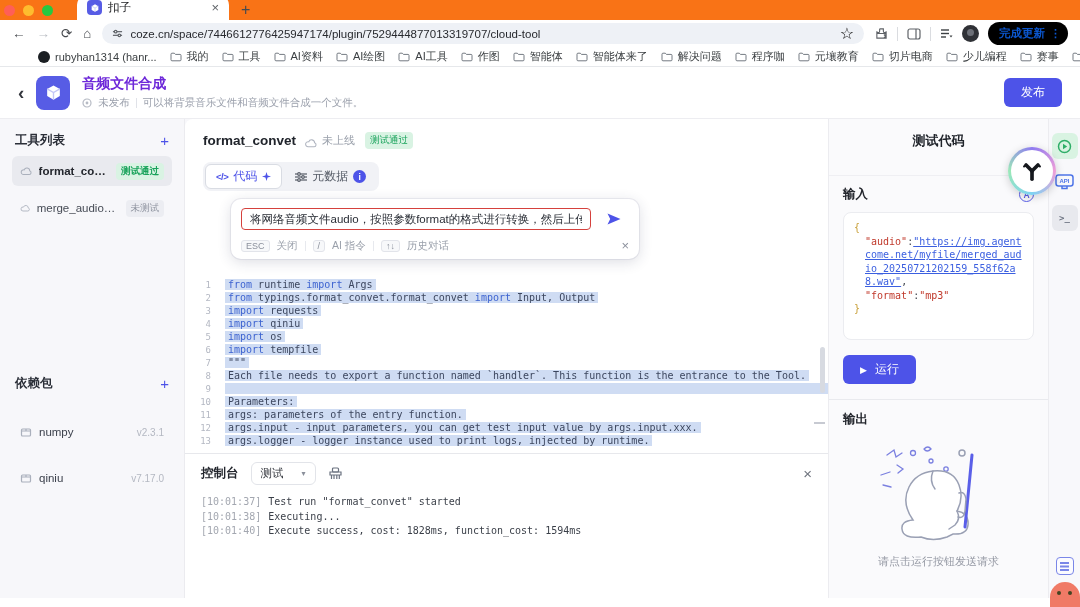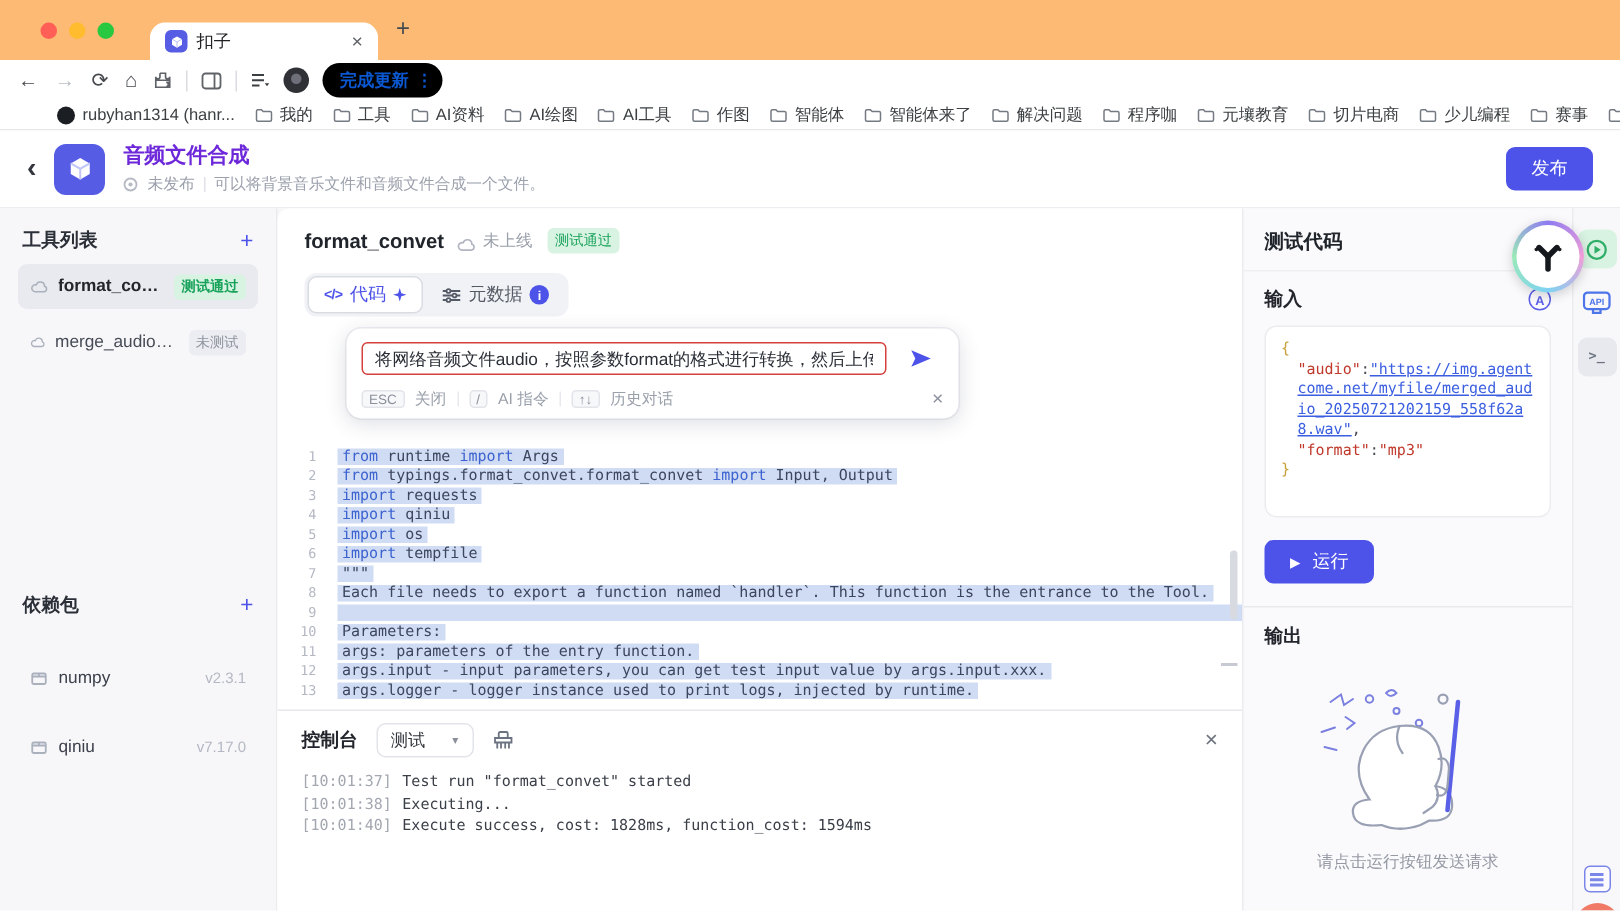--- a/index.html
+++ b/index.html
@@ -1,21 +1,21 @@
 <!DOCTYPE html>
 <html><head>
 <meta charset="utf-8">
 <style>
   * { box-sizing: border-box; }
   html,body { margin:0; padding:0; }
   body { font-family:"Liberation Sans",sans-serif; }
   .screen { position:relative; width:1080px; height:607px; overflow:hidden; background:#fff; }
 
   
-  .tabstrip { height:40px; background:#fdba74; display:flex; align-items:flex-end; padding-left:27px; }
+  .tabstrip { height:20px; background:#f97316; display:flex; align-items:flex-end; padding-left:4px; }
   .traffic { display:flex; gap:8px; align-items:center; height:24px; margin-right:24px; align-self:center; }
   .dot { width:11px; height:11px; border-radius:50%; }
   .dot.r{background:#ff5f57;} .dot.y{background:#febc2e;} .dot.g{background:#28c840;}
   .tab { display:flex; align-items:center; gap:6px; background:#fff; border-radius:10px 10px 0 0; height:25px; padding:0 10px; width:152px; }
   .favicon { width:15px; height:15px; border-radius:4px; background:#575ce5; display:flex; align-items:center; justify-content:center; flex-shrink:0; }
   .tab-title { font-size:11.5px; color:#202124; flex:1; }
   .tab-close { font-size:13px; color:#5f6368; line-height:1; }
   .newtab { font-size:16px; color:#454a50; margin-left:12px; align-self:center; }
 
   .toolbar { height:27px; background:#fff; display:flex; align-items:center; padding:0 12px; gap:11px; }
@@ -93,21 +93,21 @@
   .con-title { font-size:12.5px; font-weight:bold; color:#23262d; }
   .con-filter { display:flex; align-items:center; gap:18px; border:1px solid #e2e4e9; border-radius:6px; padding:3px 9px; font-size:11.5px; color:#33363d; background:#fff; }
   .caret { font-size:8px; color:#8a8f9a; }
   .con-x { margin-left:auto; font-size:15px; color:#6f747e; line-height:1; }
   .con-logs { padding:5px 16px; font-family:"DejaVu Sans Mono",monospace; font-size:10px; line-height:14.5px; }
   .log-time { color:#a3a7b0; margin-right:7px; }
   .log-text { color:#3a3f48; }
 
   
   .rpanel { width:220px; background:#fafafc; border-left:1px solid #ececf0; display:flex; flex-direction:column; }
-  .rp-hdr { display:flex; align-items:center; padding:13px 14px 10px; }
+  .rp-hdr { display:flex; align-items:center; padding:13px 14px 10px;flex-direction:column; }
   .rp-title { font-size:13px; font-weight:bold; color:#20242b; }
   .rp-x { margin-left:auto; font-size:15px; color:#565b66; line-height:1; }
   .rp-body { padding:8px 14px 0; border-top:1px solid #efeff3; flex:1; display:flex; flex-direction:column; }
   .in-row { display:flex; align-items:center; margin-top:2px; }
   .in-label { font-size:12.5px; font-weight:bold; color:#23262d; }
   .ai-circle { margin-left:auto; width:15px; height:15px; border-radius:50%; border:1.5px solid #5a5fe8; color:#5a5fe8; font-size:8.5px; display:flex; align-items:center; justify-content:center; font-weight:bold; }
   .json-box { margin-top:9px; background:#fff; border:1px solid #ebecf0; border-radius:8px; height:128px; padding:8px 10px; font-family:"DejaVu Sans Mono",monospace; font-size:10px; line-height:13.5px; overflow:hidden; }
   .jb { color:#c9a13b; }
   .jm { margin-left:11px; word-break:break-all; }
   .jk { color:#c0392b; }
@@ -158,20 +158,32 @@
       <span class="tab-close">×</span>
     </div>
     <span class="newtab">+</span>
   </div>
 
   <div class="toolbar">
     <span class="nav-ic">←</span>
     <span class="nav-ic dis">→</span>
     <span class="nav-ic">⟳</span>
     <span class="nav-ic">⌂</span>
+    <div class="omnibox">
+      <svg width="11" height="11" viewBox="0 0 12 12">
+          <g stroke="#5f6368" stroke-width="1.3" fill="none">
+            <line x1="1" y1="4" x2="11" y2="4"></line>
+            <line x1="1" y1="8" x2="11" y2="8"></line>
+            <circle cx="4" cy="4" r="1.4" fill="#fff"></circle>
+            <circle cx="8" cy="8" r="1.4" fill="#fff"></circle>
+          </g>
+        </svg>
+      <span class="omni-url">coze.cn/space/7446612776425947174/plugin/7529444877013319707/cloud-tool</span>
+      <span class="star">☆</span>
+    </div>
     <div class="chrome-right">
       <svg width="13" height="13" viewBox="0 0 14 14">
           <path d="M5 2 h4 v2.5 a1.5 1.5 0 0 0 3 0 H12 v4 h-2.5 a1.5 1.5 0 0 1 0 3 H12 M5 2 v2.5 a1.5 1.5 0 0 1 -3 0 V7 h10 M2 7 v5 h10 v-5" fill="none" stroke="#5f6368" stroke-width="1.2"></path>
         </svg>
       <span class="vdiv"></span>
       <svg width="14" height="12" viewBox="0 0 14 12">
           <rect x="1" y="1" width="12" height="10" rx="2" fill="none" stroke="#5f6368" stroke-width="1.2"></rect>
           <line x1="9" y1="1" x2="9" y2="11" stroke="#5f6368" stroke-width="1.2"></line>
         </svg>
       <span class="vdiv"></span>

